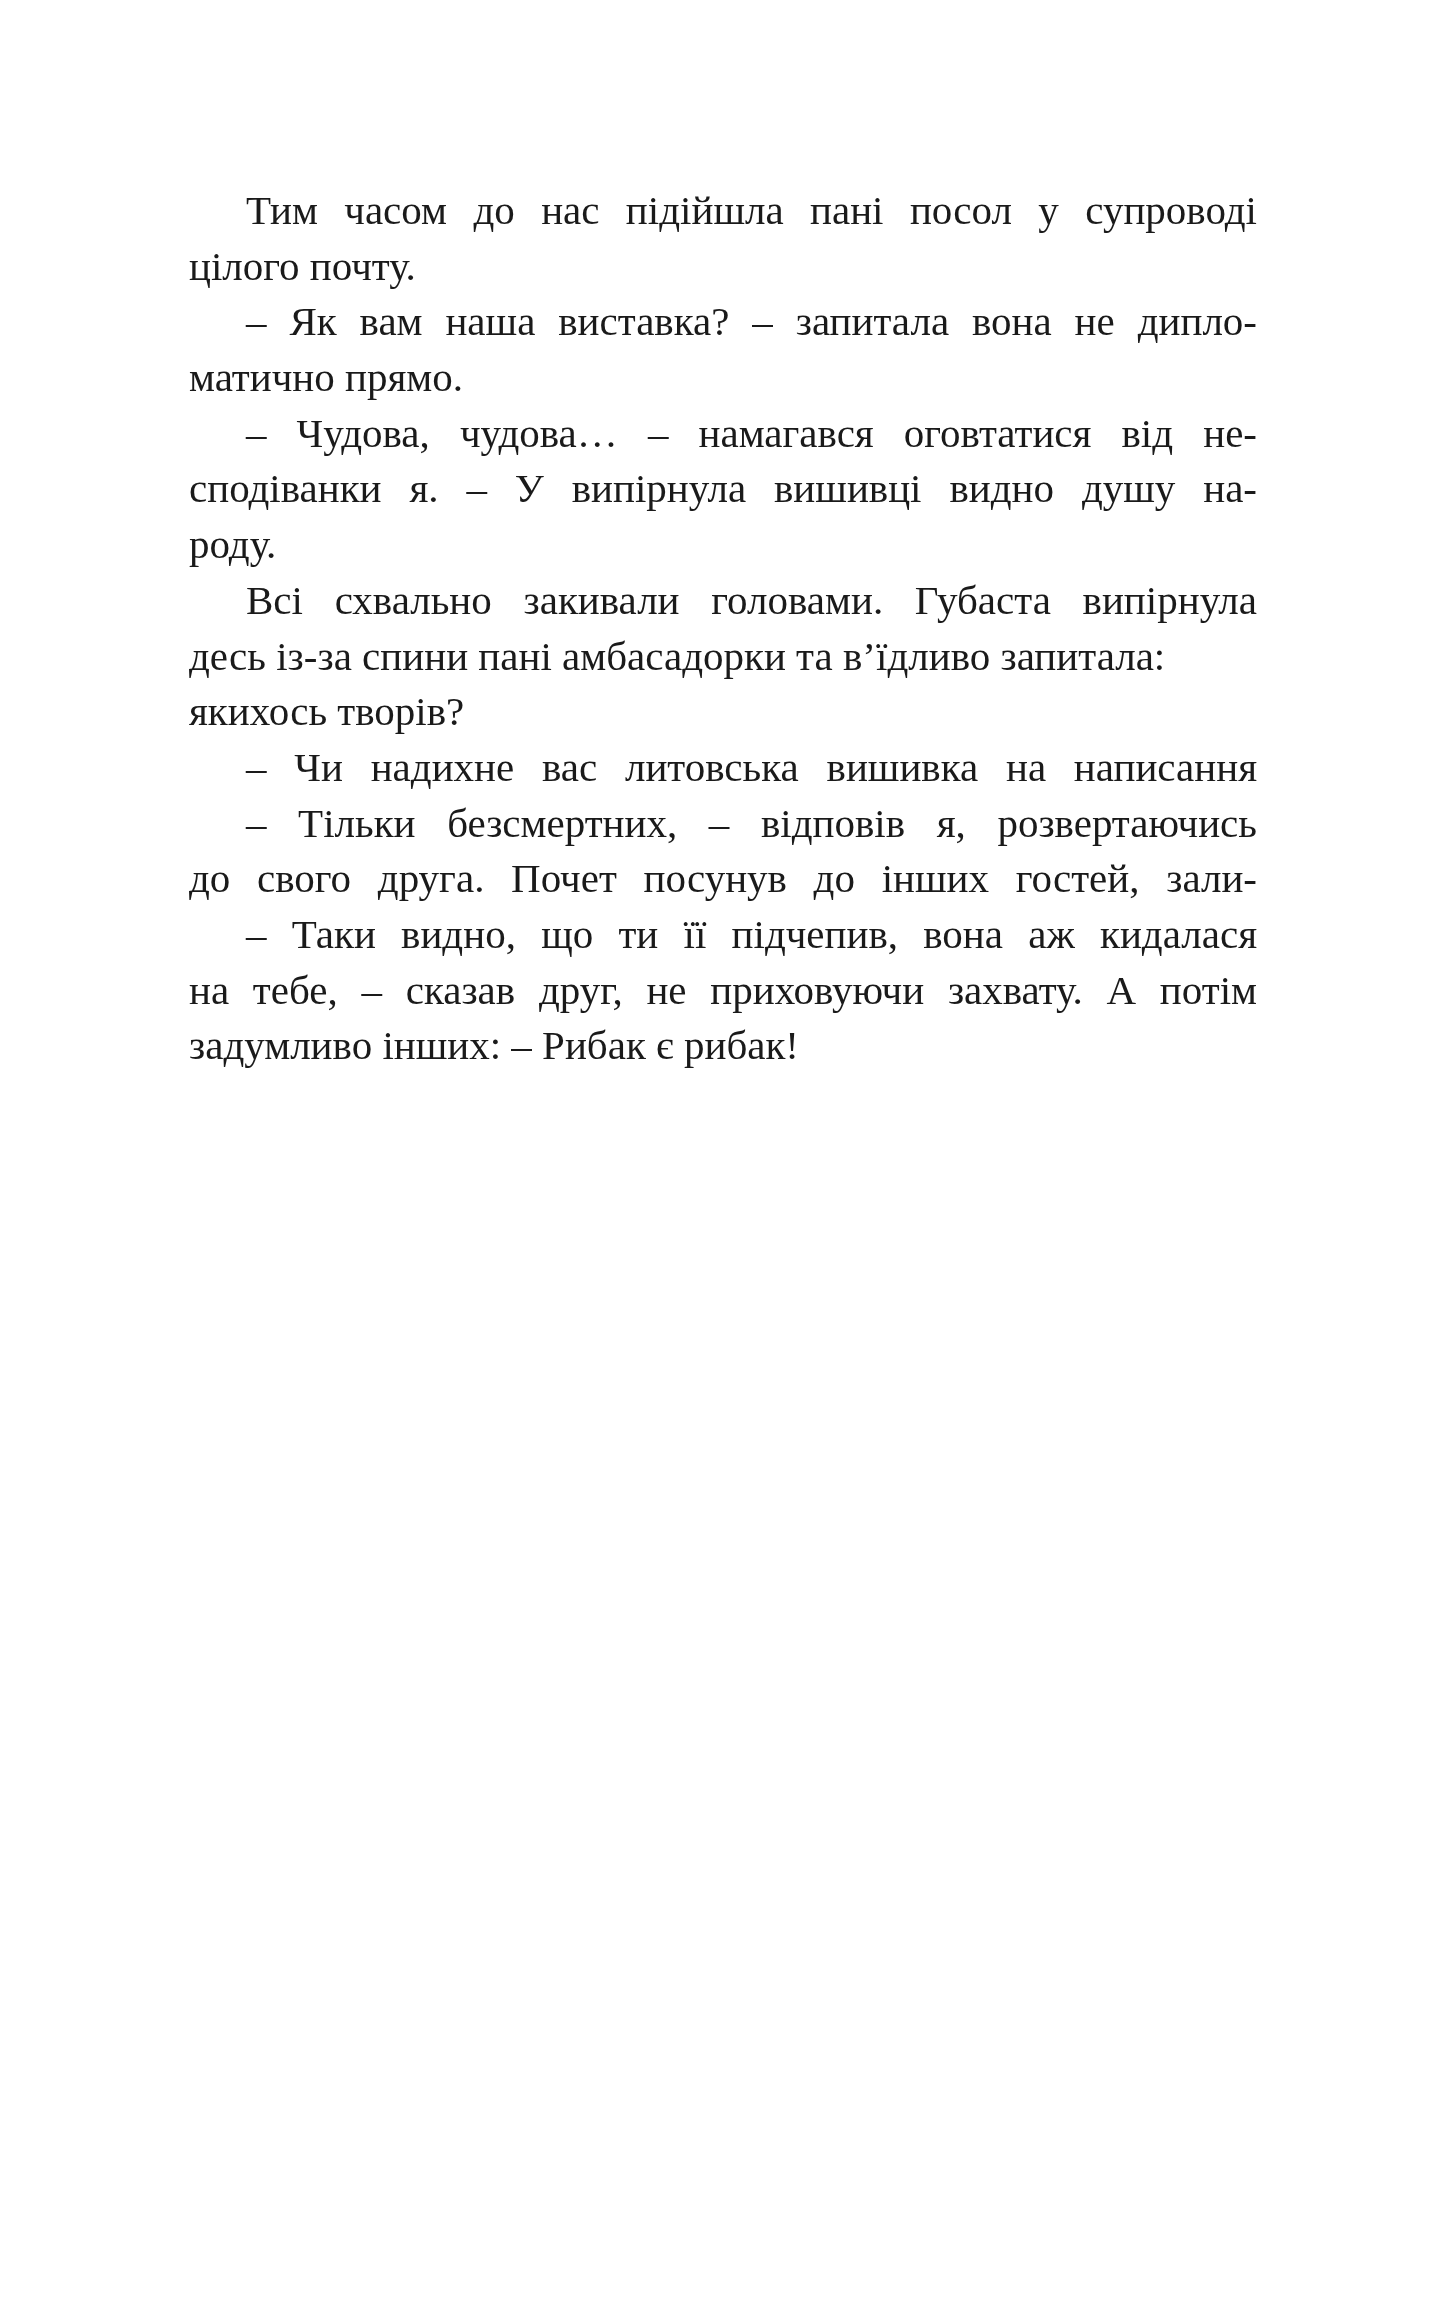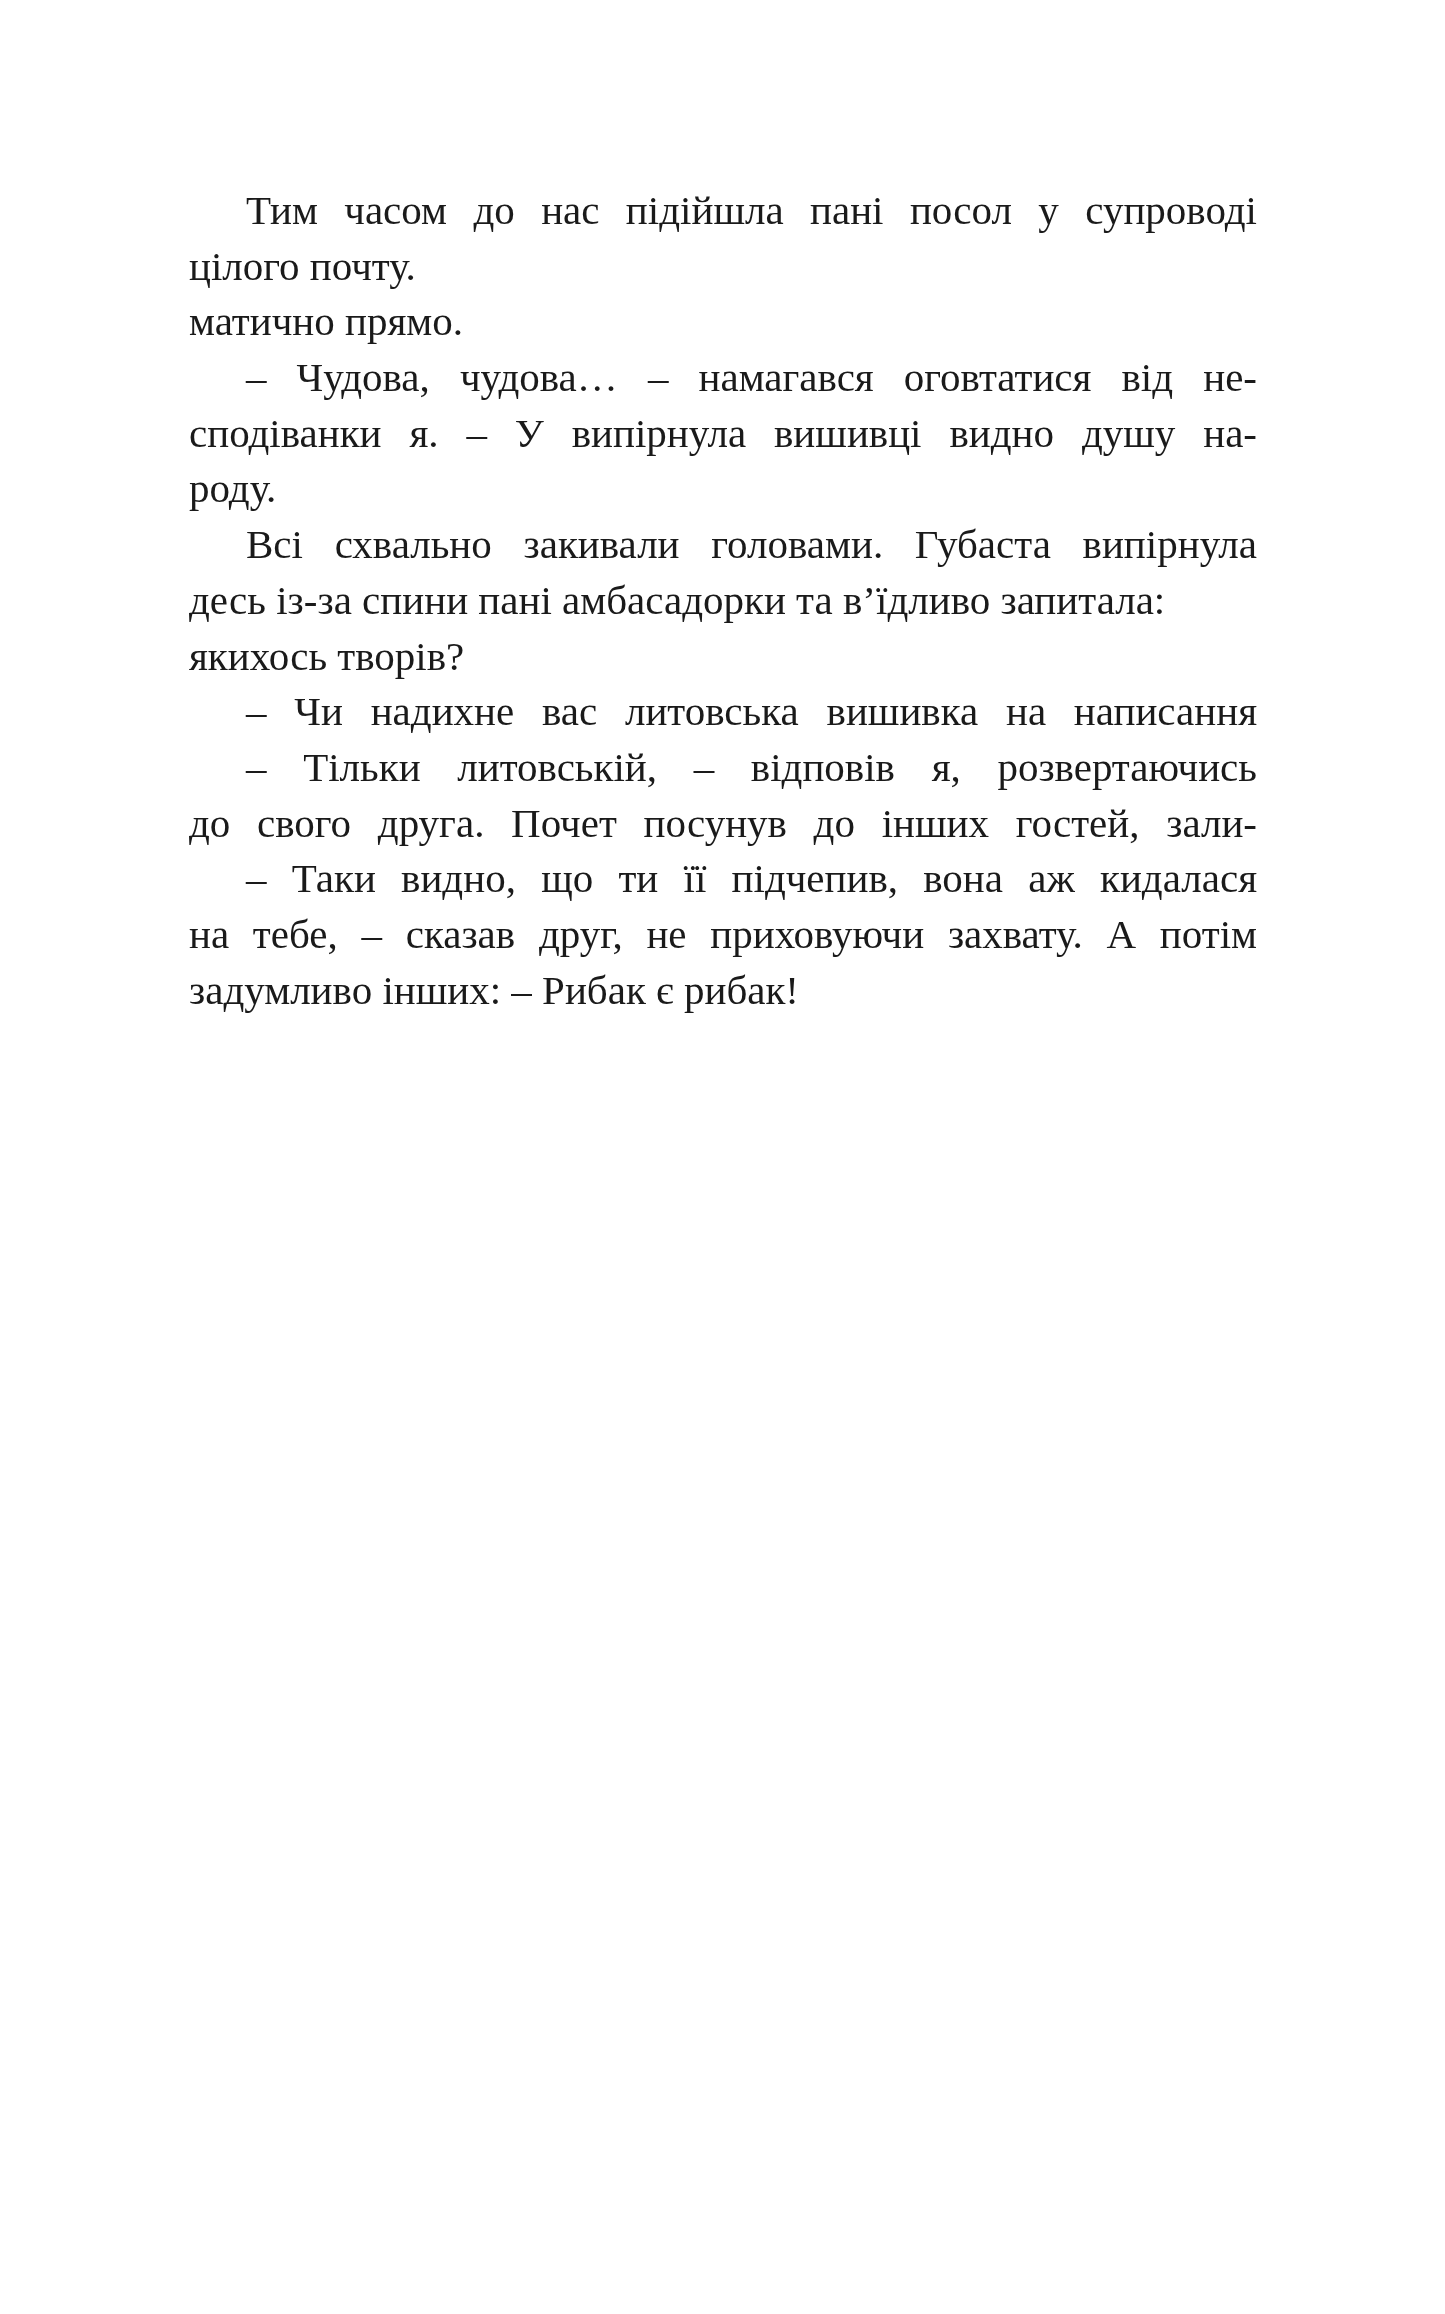--- a/index.html
+++ b/index.html
@@ -46,27 +46,28 @@
     text-align-last: left;
   }
 </style>
 </head>
 <body>
 
 <div class="page">
   <div class="text-block">
     <span class="line indent">Тим часом до нас підійшла пані посол у супроводі</span>
     <span class="line last">цілого почту.</span>
+    <span class="line indent">– Як вам наша виставка? – запитала вона не дипло-</span>
     <span class="line last">матично прямо.</span>
     <span class="line indent">– Чудова, чудова… – намагався оговтатися від не-</span>
     <span class="line">сподіванки я. – У випірнула вишивці видно душу на-</span>
     <span class="line last">роду.</span>
     <span class="line indent">Всі схвально закивали головами. Губаста випірнула</span>
     <span class="line last">десь із-за спини пані амбасадорки та в’їдливо запитала:</span>
     <span class="line last">якихось творів?</span>
     <span class="line indent">– Чи надихне вас литовська вишивка на написання</span>
-    <span class="line indent">– Тільки литовській, – відповів я, розвертаючись</span>
+    <span class="line indent">– Тільки безсмертних, – відповів я, розвертаючись</span>
     <span class="line">до свого друга. Почет посунув до інших гостей, зали-</span>
     <span class="line indent">– Таки видно, що ти її підчепив, вона аж кидалася</span>
     <span class="line">на тебе, – сказав друг, не приховуючи захвату. А потім</span>
     <span class="line last">задумливо інших: – Рибак є рибак!</span>
   </div>
 </div>
 
 </body></html>

